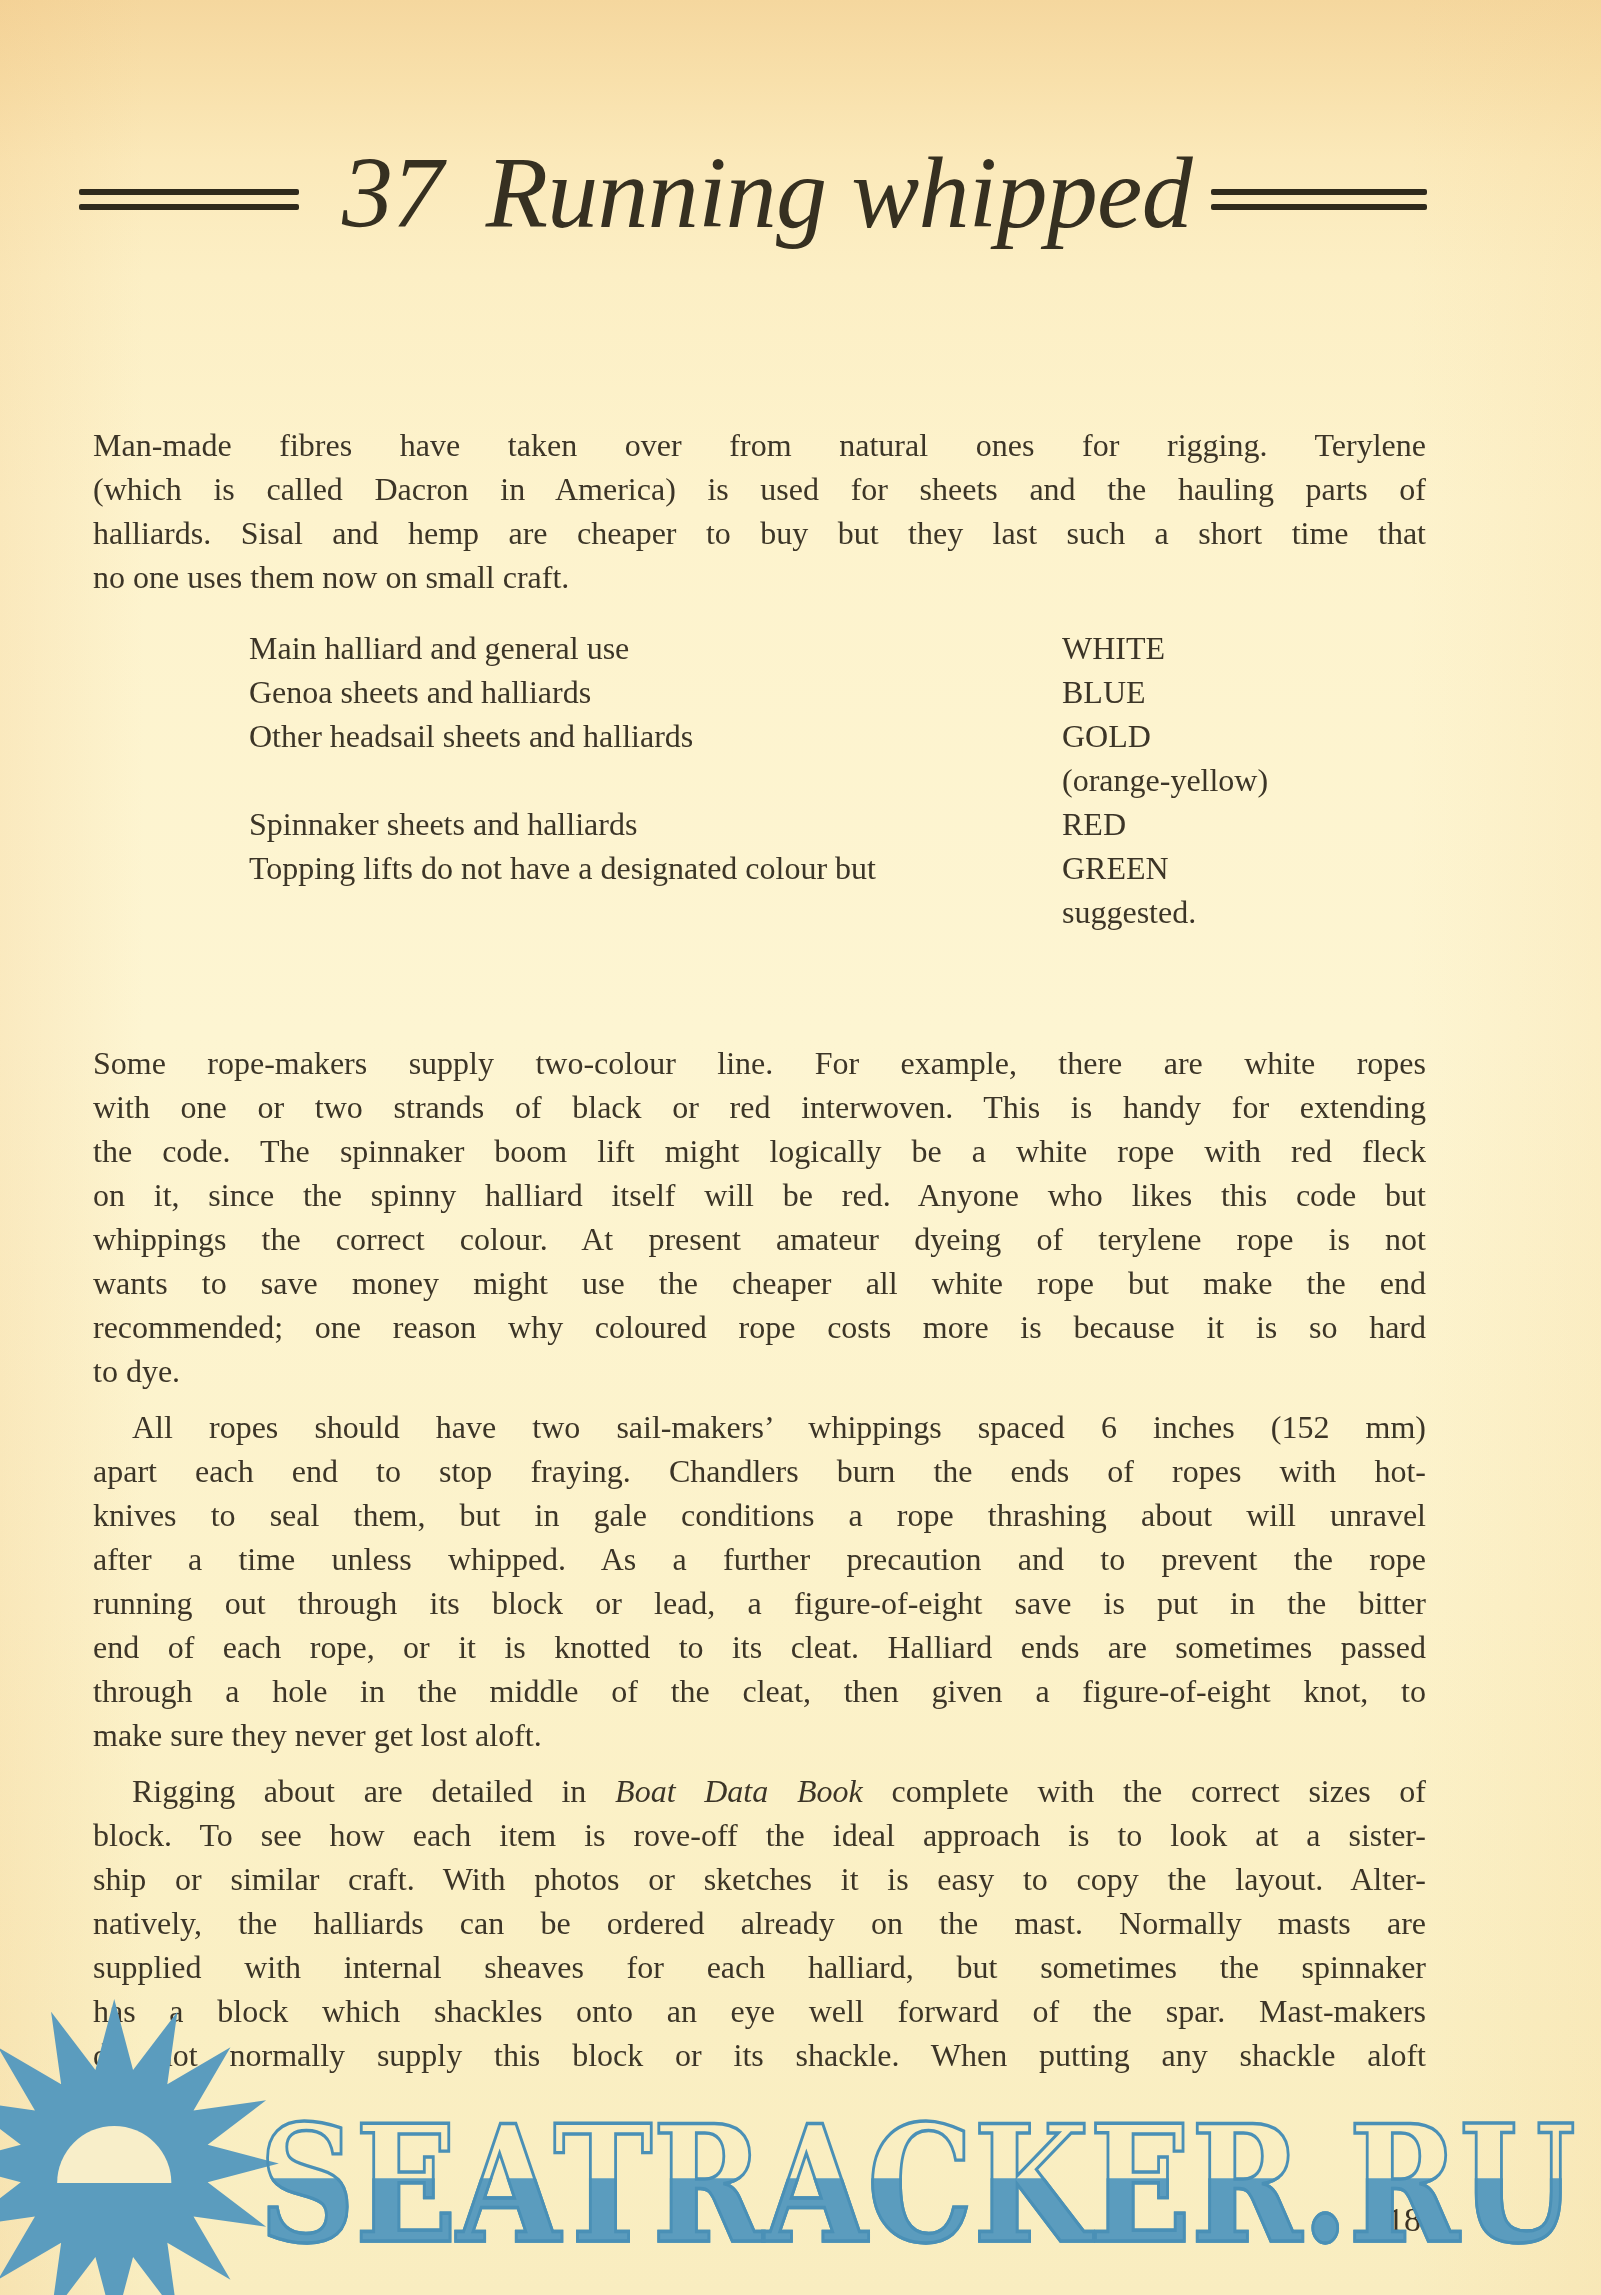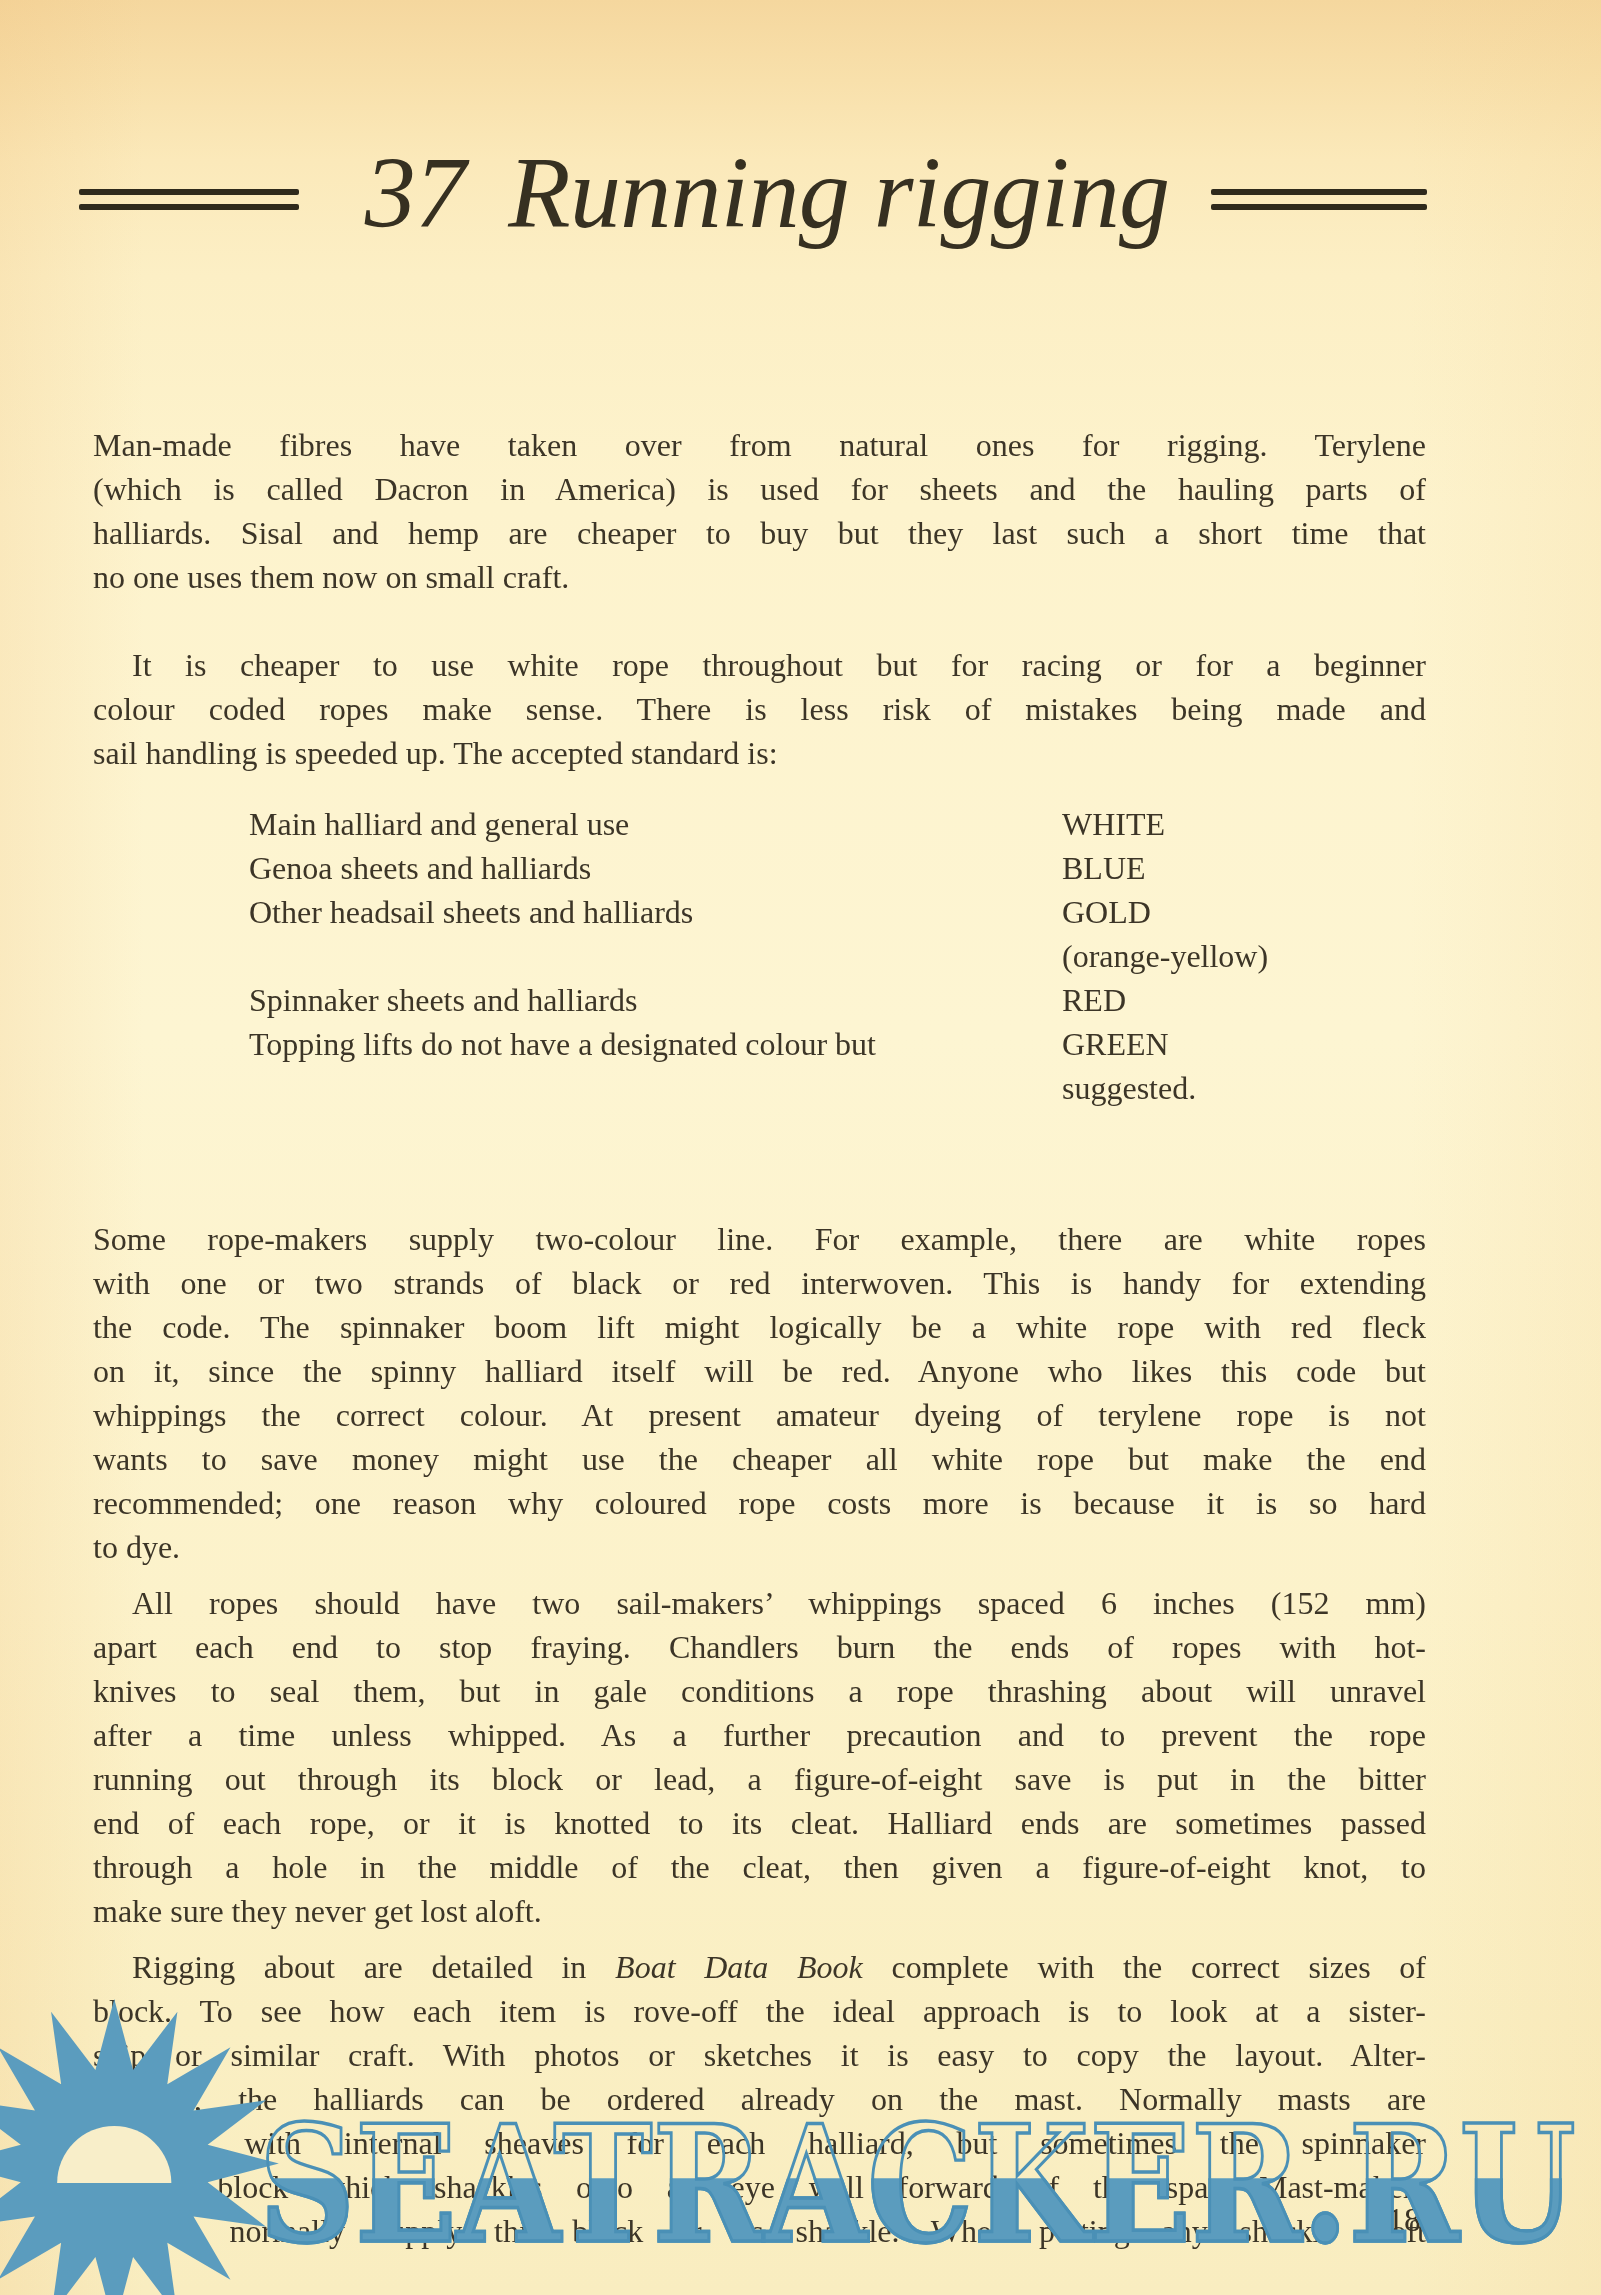--- a/index.html
+++ b/index.html
@@ -52,36 +52,31 @@
   }
 </style>
 </head>
 <body>
 
 <div class="page">
 
   <div>
     <div class="rulebar" style="left:79px;top:189px;width:220px;"></div>
     <div class="rulebar" style="left:79px;top:204px;width:220px;"></div>
-    <h1 class="title"><span class="chnum">37</span><span class="chtitle">Running rigging</span></h1>
+    <h1 class="title"><span class="chnum">37</span><span class="chtitle">Running whipped</span></h1>
     <div class="rulebar" style="left:1211px;top:189px;width:216px;"></div>
     <div class="rulebar" style="left:1211px;top:204px;width:216px;"></div>
   </div>
 
   <div class="bodytext" id="bodytext">
       <div class="para">
         <div class="line">Man-made fibres have taken over from natural ones for rigging. Terylene</div>
         <div class="line">(which is called Dacron in America) is used for sheets and the hauling parts of</div>
         <div class="line">halliards. Sisal and hemp are cheaper to buy but they last such a short time that</div>
         <div class="line endleft">no one uses them now on small craft.</div>
-      </div>
-      <div class="para indent mt1">
-        <div class="line">It is cheaper to use white rope throughout but for racing or for a beginner</div>
-        <div class="line">colour coded ropes make sense. There is less risk of mistakes being made and</div>
-        <div class="line endleft">sail handling is speeded up. The accepted standard is:</div>
       </div>
       <div class="ctable">
         <div class="trow">
           <span class="titem">Main halliard and general use</span>
           <span class="tcol">WHITE</span>
         </div>
         <div class="trow">
           <span class="titem">Genoa sheets and halliards</span>
           <span class="tcol">BLUE</span>
         </div>

